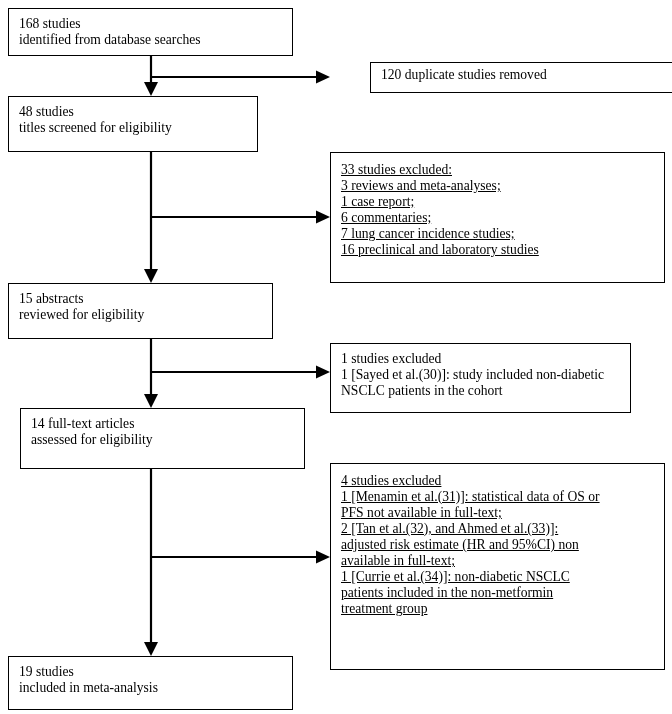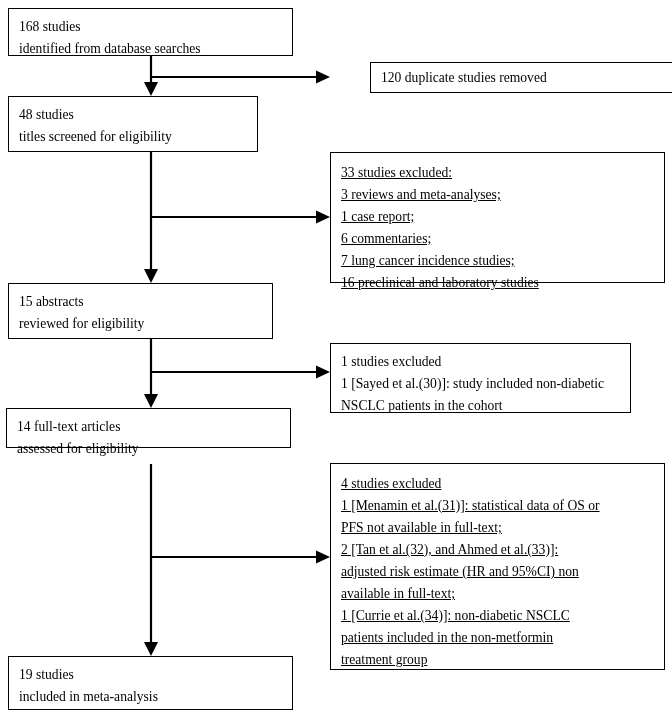--- a/index.html
+++ b/index.html
@@ -16,21 +16,21 @@
     font-family: "Liberation Serif", "DejaVu Serif", serif;
     overflow: hidden;
   }
   .flow-box {
     position: absolute;
     box-sizing: border-box;
     border: 1.6px solid #000000;
     background: #ffffff;
     padding: 7px 8px 0 10px;
     font-size: 13.6px;
-    line-height: 22px;
+    line-height: 16px;
     color: #000000;
     white-space: pre-line;
   }
   .flow-box.tall-pad {
     padding-top: 9px;
     text-decoration: underline;
   }
   svg.connectors {
     position: absolute;
     left: 0;
@@ -77,21 +77,21 @@
 
   <div class="flow-box" style="left:8px; top:8px; width:285px; height:48px;">168 studies
 identified from database searches</div>
 
   <div class="flow-box" style="left:8px; top:96px; width:250px; height:56px;">48 studies
 titles screened for eligibility</div>
 
   <div class="flow-box" style="left:8px; top:283px; width:265px; height:56px;">15 abstracts
 reviewed for eligibility</div>
 
-  <div class="flow-box" style="left:6px; top:408px; width:285px; height:40px;">14 full-text articles
+  <div class="flow-box" style="left:20px; top:408px; width:285px; height:61px;">14 full-text articles
 assessed for eligibility</div>
 
   <div class="flow-box" style="left:8px; top:656px; width:285px; height:54px;">19 studies
 included in meta-analysis</div>
 
   <div class="flow-box" style="left:330px; top:62px; width:335px; height:31px; padding-top:4px;margin-left:40px;">120 duplicate studies removed</div>
 
   <div class="flow-box tall-pad" style="left:330px; top:152px; width:335px; height:131px;">33 studies excluded:
 3 reviews and meta-analyses;
 1 case report;

